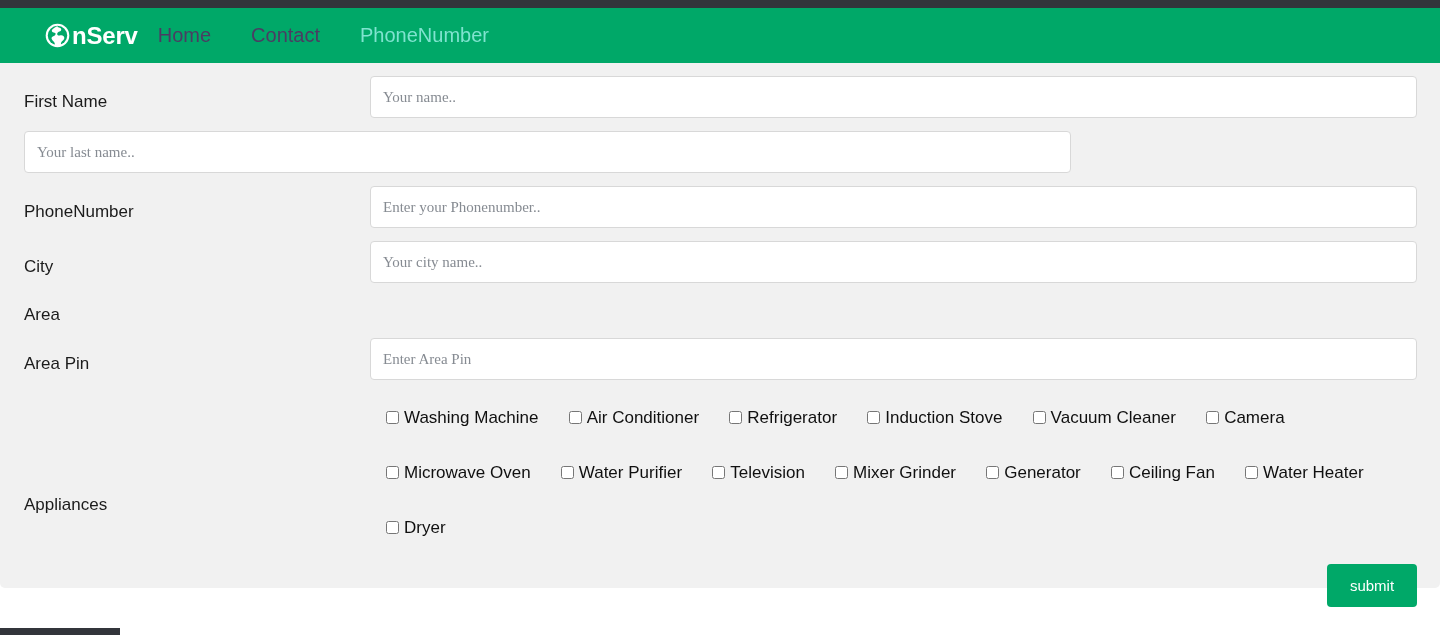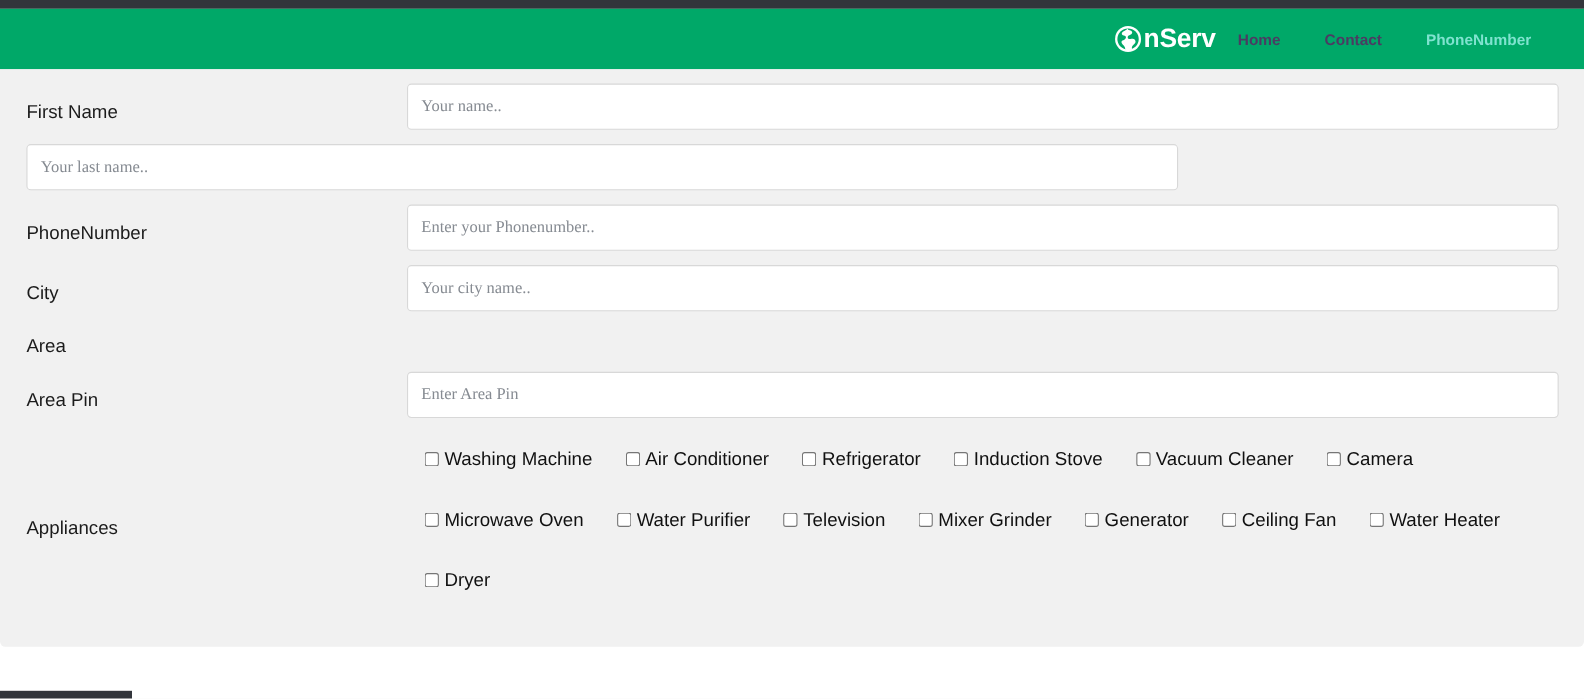--- a/index.html
+++ b/index.html
@@ -24,21 +24,21 @@
 
   
   .navbar {
     position: absolute;
     top: 8px; left: 0;
     width: 1440px;
     height: 55px;
     background: #00a868;
     display: flex;
     align-items: center;
-    justify-content: flex-end;
+    justify-content: flex-start;
   }
   .brand {
     display: flex;
     align-items: center;
     margin-left: 44px;
     color: #ffffff;
     font-size: 24px;
     font-weight: bold;
     letter-spacing: -0.2px;
   }
@@ -47,25 +47,24 @@
     height: 27px;
     margin-right: 1px;
     display: block;
   }
   .nav-links {
     display: flex;
     align-items: center;
     margin-right: 28px;
   }
   .nav-link {
-    font-size: 14px;
+    font-size: 20px;
     text-decoration: none;
     padding: 0 20px;
     white-space: nowrap;
-    font-weight: bold;
   }
   .nav-link.visited { color: #4b3c63; }
   .nav-link.active  { color: #7fe3cf; }
 
   
   .form-panel {
     position: absolute;
     top: 63px;
     left: 0;
     width: 1440px;
@@ -231,18 +230,21 @@
       <input class="text-input" type="text" placeholder="Enter Area Pin" style="">
     </div>
   </div>
 
   <div class="row-spacer"></div>
 
   <div class="form-row">
     <div class="field-label">Appliances</div>
     <div class="field-control">
       <div class="appliances" id="appliances-list"><span class="appliance-item"><input type="checkbox" style=""><span>Washing Machine</span></span><span class="appliance-gap">&nbsp;&nbsp;&nbsp;</span><span class="appliance-item"><input type="checkbox" style=""><span>Air Conditioner</span></span><span class="appliance-gap">&nbsp;&nbsp;&nbsp;</span><span class="appliance-item"><input type="checkbox" style=""><span>Refrigerator</span></span><span class="appliance-gap">&nbsp;&nbsp;&nbsp;</span><span class="appliance-item"><input type="checkbox" style=""><span>Induction Stove</span></span><span class="appliance-gap">&nbsp;&nbsp;&nbsp;</span><span class="appliance-item"><input type="checkbox" style=""><span>Vacuum Cleaner</span></span><span class="appliance-gap">&nbsp;&nbsp;&nbsp;</span><span class="appliance-item"><input type="checkbox" style=""><span>Camera</span></span><span class="appliance-gap">&nbsp;&nbsp;&nbsp;</span><span class="appliance-item"><input type="checkbox" style=""><span>Microwave Oven</span></span><span class="appliance-gap">&nbsp;&nbsp;&nbsp;</span><span class="appliance-item"><input type="checkbox" style=""><span>Water Purifier</span></span><span class="appliance-gap">&nbsp;&nbsp;&nbsp;</span><span class="appliance-item"><input type="checkbox" style=""><span>Television</span></span><span class="appliance-gap">&nbsp;&nbsp;&nbsp;</span><span class="appliance-item"><input type="checkbox" style=""><span>Mixer Grinder</span></span><span class="appliance-gap">&nbsp;&nbsp;&nbsp;</span><span class="appliance-item"><input type="checkbox" style=""><span>Generator</span></span><span class="appliance-gap">&nbsp;&nbsp;&nbsp;</span><span class="appliance-item"><input type="checkbox" style=""><span>Ceiling Fan</span></span><span class="appliance-gap">&nbsp;&nbsp;&nbsp;</span><span class="appliance-item"><input type="checkbox" style=""><span>Water Heater</span></span><span class="appliance-gap">&nbsp;&nbsp;&nbsp;</span><span class="appliance-item"><input type="checkbox" style=""><span>Dryer</span></span><span class="appliance-gap">&nbsp;&nbsp;&nbsp;</span></div>
+      <div class="submit-wrap">
+        <button class="submit-button" type="button">submit</button>
+      </div>
     </div>
   </div>
 
 </div>
 
 <div class="bottom-bar"></div>
 
 </body></html>

